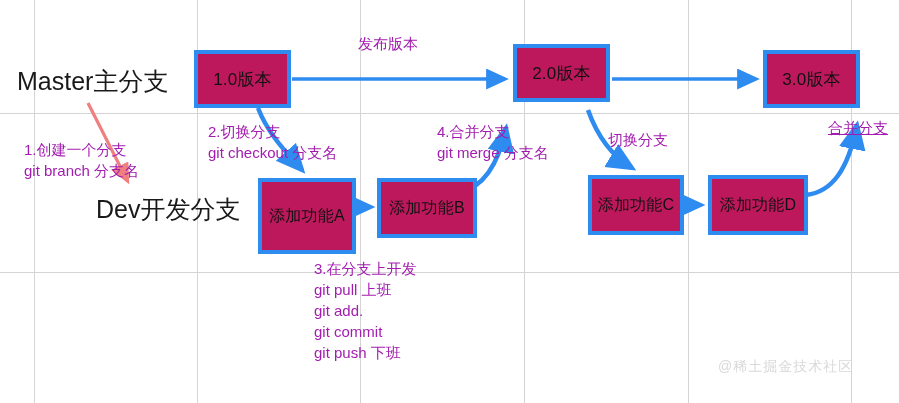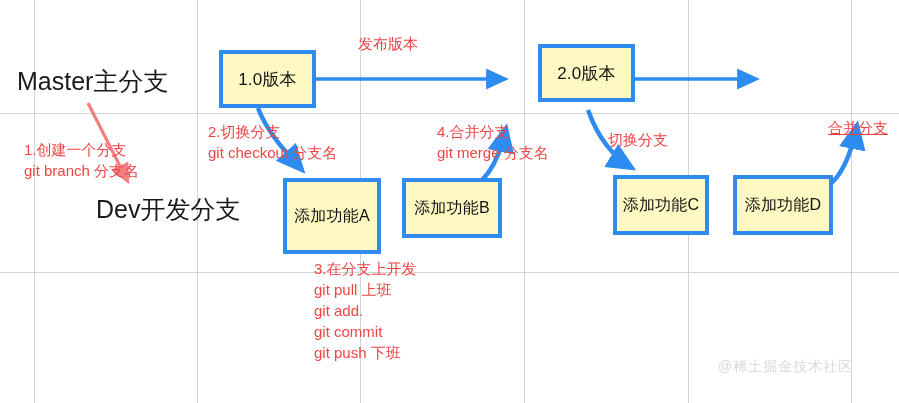--- a/index.html
+++ b/index.html
@@ -19,43 +19,42 @@
   .gridline-v, .gridline-h {
     position: absolute;
     background: #d4d4d4;
   }
   .gridline-v { width: 1px; top: 0; height: 403px; }
   .gridline-h { height: 1px; left: 0; width: 899px; }
 
   .box {
     position: absolute;
     border: 4px solid #2e8bef;
-    background: #fef9c3;
+    background: #be185d;
     box-sizing: border-box;
     display: flex;
     align-items: center;
     justify-content: center;
     color: #111111;
     font-size: 17px;
     letter-spacing: 0.2px;
     white-space: nowrap;
-    margin-left: 25px;
   }
   .box.small { font-size: 16px; }
 
   .plainlabel {
     position: absolute;
     color: #1a1a1a;
     white-space: nowrap;
   }
   .title-label { font-size: 25px; }
 
   .redtext {
     position: absolute;
-    color: #ef4444;
+    color: #a21caf;
     font-size: 15px;
     line-height: 21px;
     white-space: pre;
   }
 
   svg.overlay {
     position: absolute;
     left: 0;
     top: 0;
     width: 899px;
@@ -116,20 +115,23 @@
 
     <line x1="88" y1="103" x2="127" y2="180" stroke="#f08080" stroke-width="3.2" marker-end="url(#pinkhead)"></line>
   </svg>
 
   <div class="box" style="left:194px; top:50px; width:97px; height:58px;">
     <span>1.0版本</span>
   </div>
   <div class="box" style="left:513px; top:44px; width:97px; height:58px;">
     <span>2.0版本</span>
   </div>
+  <div class="box" style="left:763px; top:50px; width:97px; height:58px;">
+    <span>3.0版本</span>
+  </div>
 
   <div class="box small" style="left:258px; top:178px; width:98px; height:76px;">
     <span>添加功能A</span>
   </div>
   <div class="box small" style="left:377px; top:178px; width:100px; height:60px;">
     <span>添加功能B</span>
   </div>
   <div class="box small" style="left:588px; top:175px; width:96px; height:60px;">
     <span>添加功能C</span>
   </div>

